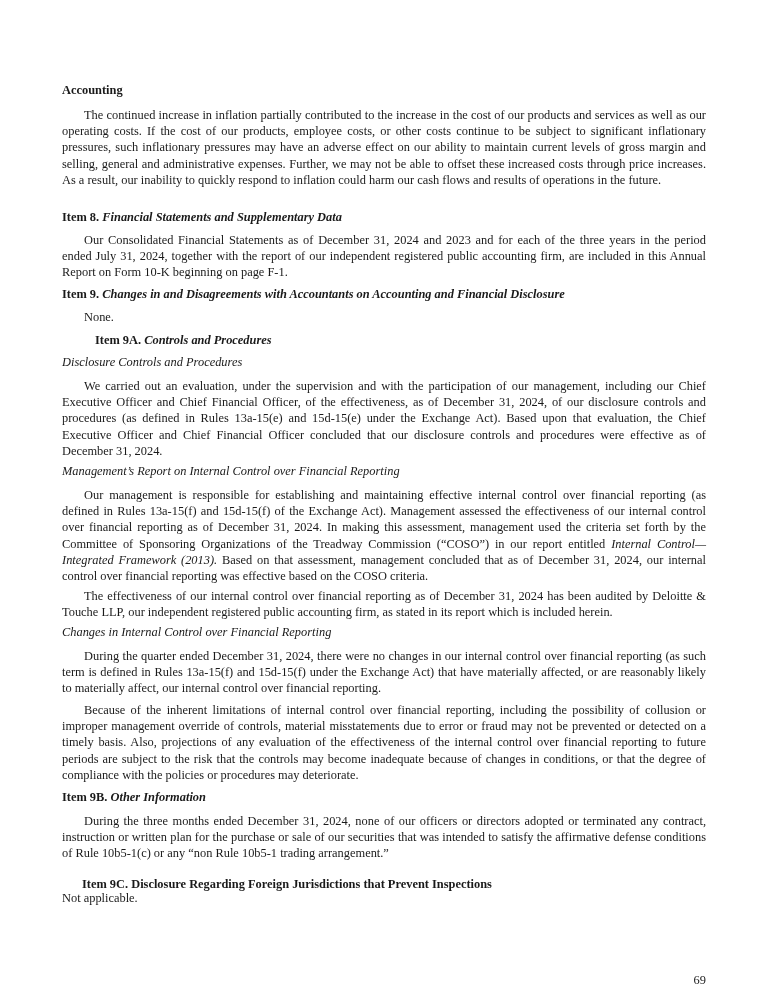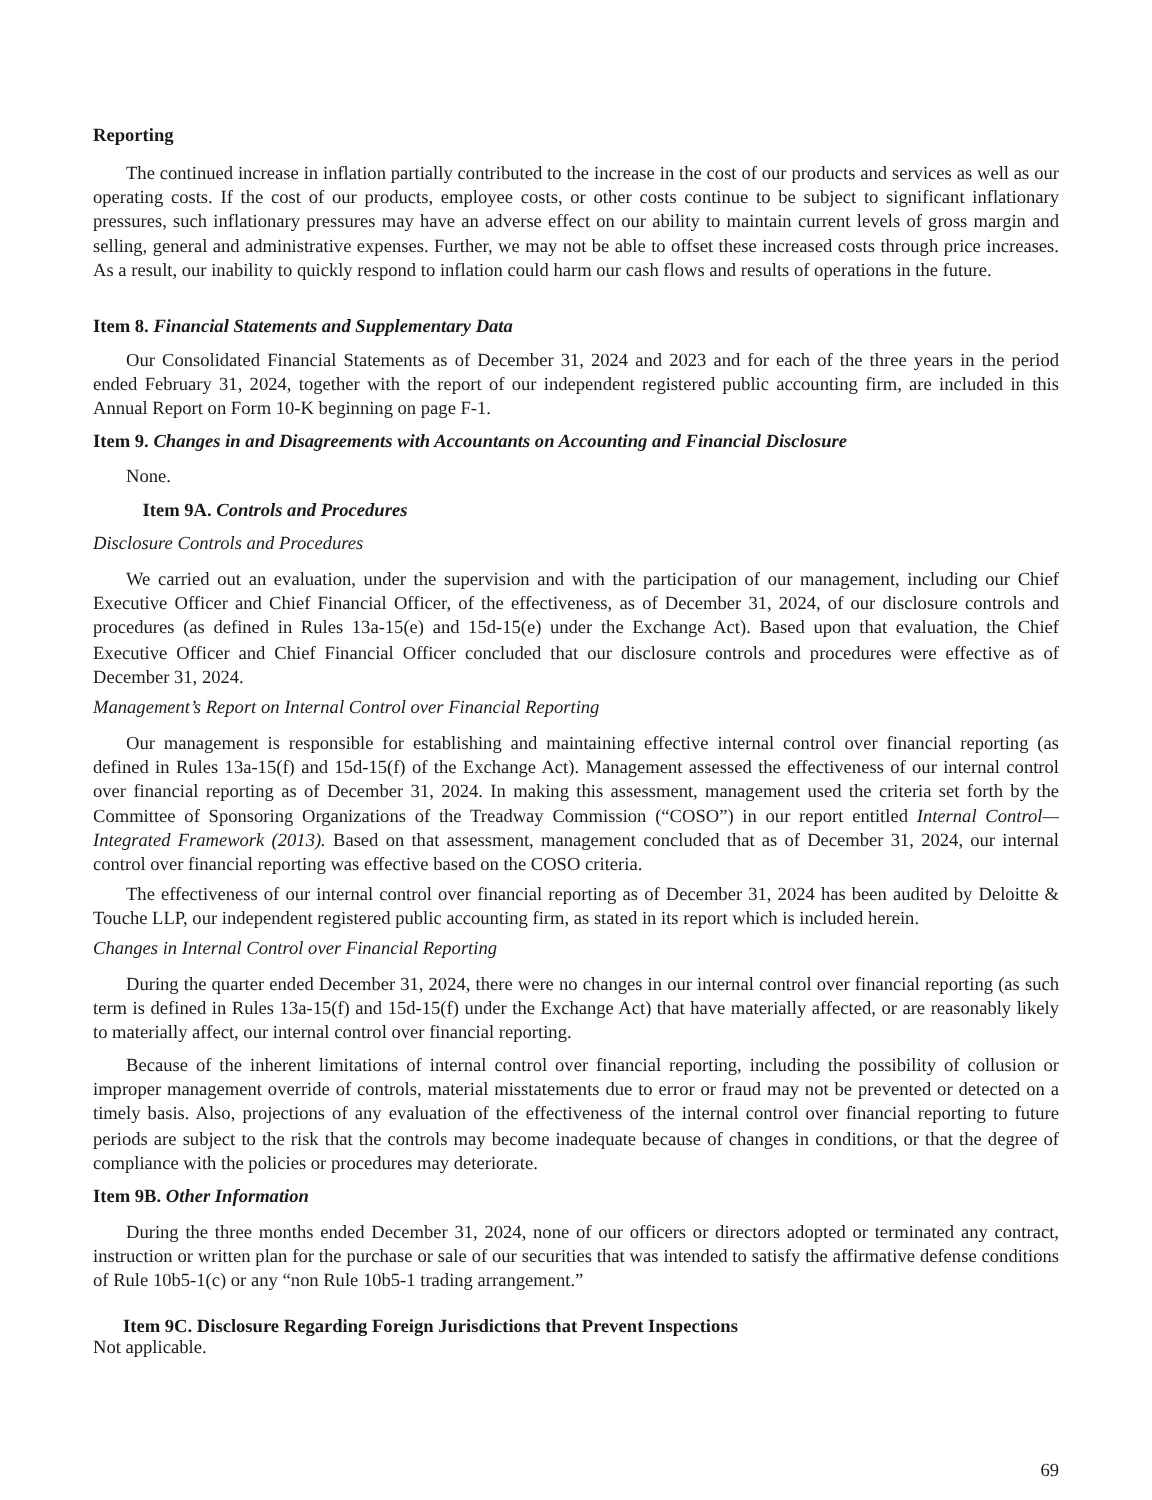--- a/index.html
+++ b/index.html
@@ -16,28 +16,28 @@
     .para { text-align: justify; text-indent: 22px; }
     .para.noindent { text-indent: 0; }
     .para .it { font-style: italic; }
     .pagenum { position: absolute; left: 0; width: 644px; text-align: right; top: 972px; }
   </style>
 </head>
 <body>
 
 <div class="page">
 
-  <div class="block heading" style="top:82px;">Reporting</div>
+  <div class="block heading" style="top:82px;">Accounting</div>
   <div class="block para" style="top:107px;">The continued increase in inflation partially contributed to the increase in the cost of our products and services as well as our operating costs. If the cost of our products, employee costs, or other costs continue to be subject to significant inflationary pressures, such inflationary pressures may have an adverse effect on our ability to maintain current levels of gross margin and selling, general and administrative expenses. Further, we may not be able to offset these increased costs through price increases. As a result, our inability to quickly respond to inflation could harm our cash flows and results of operations in the future.</div>
 
   <div class="block heading" style="top:209px;">
     <span>Item 8.</span>
     <span class="it">Financial Statements and Supplementary Data</span>
   </div>
-  <div class="block para" style="top:232px;">Our Consolidated Financial Statements as of December 31, 2024 and 2023 and for each of the three years in the period ended February 31, 2024, together with the report of our independent registered public accounting firm, are included in this Annual Report on Form 10-K beginning on page F-1.</div>
+  <div class="block para" style="top:232px;">Our Consolidated Financial Statements as of December 31, 2024 and 2023 and for each of the three years in the period ended July 31, 2024, together with the report of our independent registered public accounting firm, are included in this Annual Report on Form 10-K beginning on page F-1.</div>
 
   <div class="block heading" style="top:286px;">
     <span>Item 9.</span>
     <span class="it">Changes in and Disagreements with Accountants on Accounting and Financial Disclosure</span>
   </div>
   <div class="block para" style="top:309px;">None.</div>
 
   <div class="block heading" style="top:332px;margin-left:33px;">
     <span>Item 9A.</span>
     <span class="it">Controls and Procedures</span>

